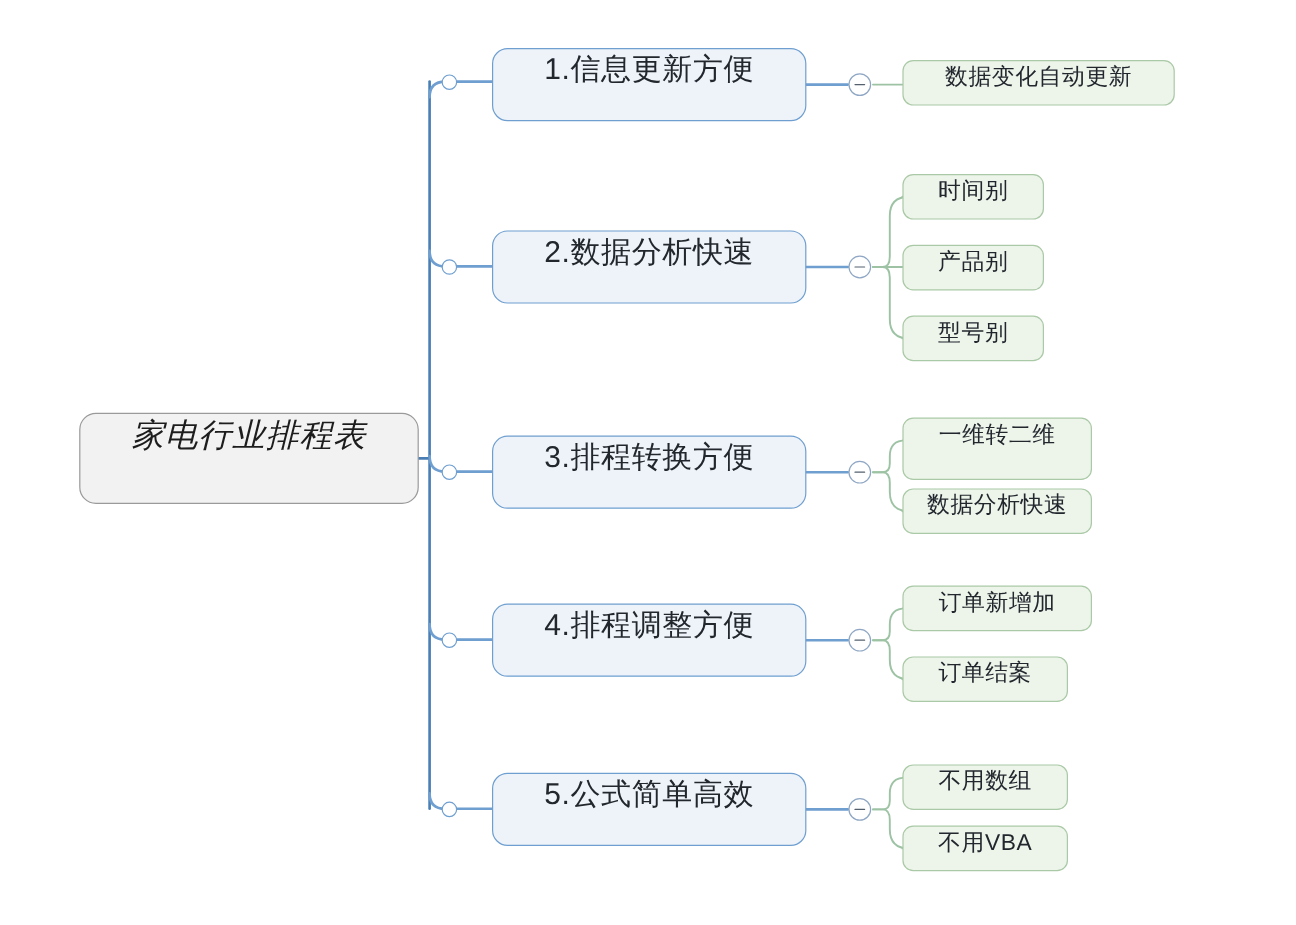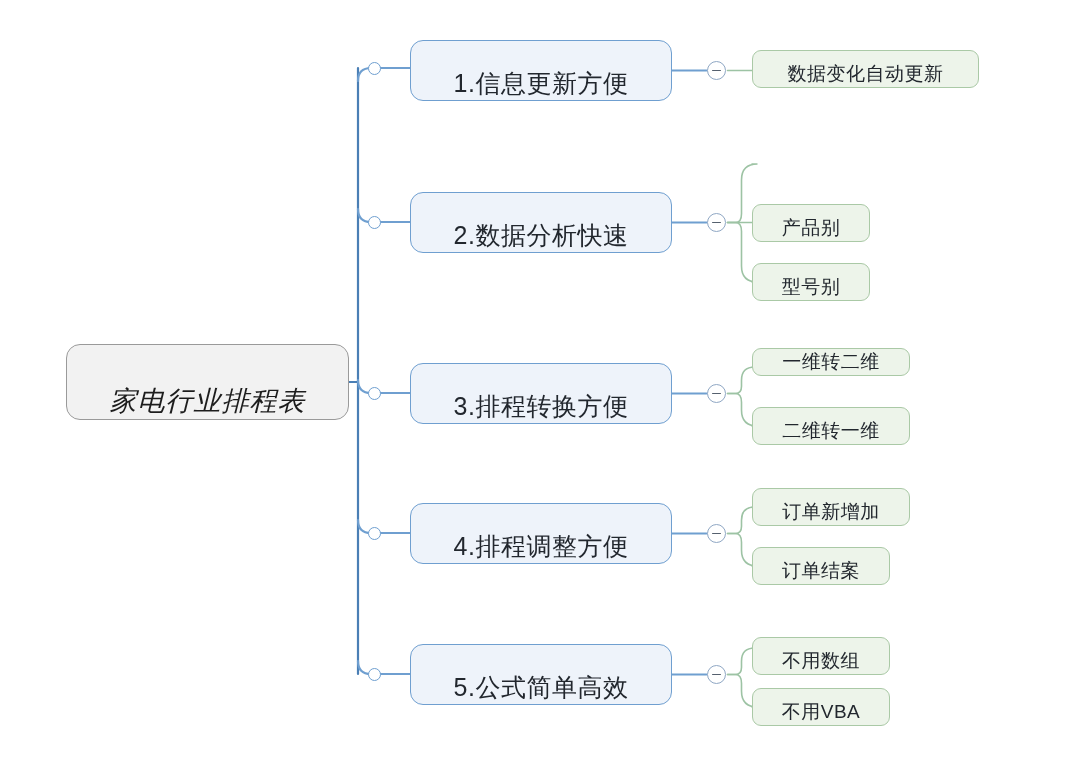--- a/index.html
+++ b/index.html
@@ -27,21 +27,21 @@
     left: 0;
     top: 0;
     width: 1080px;
     height: 771px;
     pointer-events: none;
   }
   .node {
     position: absolute;
     box-sizing: border-box;
     display: flex;
-    align-items: flex-end;
+    align-items: flex-start;
     justify-content: center;
     white-space: nowrap;
   }
   
   .node.root {
     background: #f2f2f2;
     border: 1.6px solid #9a9a9a;
     border-radius: 14px;
     color: #1d1d1d;
     font-size: 27px;
@@ -138,38 +138,41 @@
     <div class="node leaf" style="left: 752px; top: 50px; width: 227px; height: 38px;">
       <span>数据变化自动更新</span>
     </div>
     <div class="node branch" style="left: 410px; top: 192px; width: 262px; height: 61px;">
       <span>2.数据分析快速</span>
     </div>
     <div class="junction" style="left: 367.5px; top: 215.5px;"></div>
     <div class="toggle" style="left: 707px; top: 213px;">
       <span class="bar"></span>
     </div>
+    <div class="node leaf" style="left: 752px; top: 145px; width: 118px; height: 38px;">
+      <span>时间别</span>
+    </div>
     <div class="node leaf" style="left: 752px; top: 204px; width: 118px; height: 38px;">
       <span>产品别</span>
     </div>
     <div class="node leaf" style="left: 752px; top: 263px; width: 118px; height: 38px;">
       <span>型号别</span>
     </div>
     <div class="node branch" style="left: 410px; top: 363px; width: 262px; height: 61px;">
       <span>3.排程转换方便</span>
     </div>
     <div class="junction" style="left: 367.5px; top: 386.5px;"></div>
     <div class="toggle" style="left: 707px; top: 384px;">
       <span class="bar"></span>
     </div>
-    <div class="node leaf" style="left: 752px; top: 348px; width: 158px; height: 28px;">
+    <div class="node leaf" style="left: 752px; top: 348px; width: 158px; height: 52px;">
       <span>一维转二维</span>
     </div>
     <div class="node leaf" style="left: 752px; top: 407px; width: 158px; height: 38px;">
-      <span>二维转一维</span>
+      <span>数据分析快速</span>
     </div>
     <div class="node branch" style="left: 410px; top: 503px; width: 262px; height: 61px;">
       <span>4.排程调整方便</span>
     </div>
     <div class="junction" style="left: 367.5px; top: 526.5px;"></div>
     <div class="toggle" style="left: 707px; top: 524px;">
       <span class="bar"></span>
     </div>
     <div class="node leaf" style="left: 752px; top: 488px; width: 158px; height: 38px;">
       <span>订单新增加</span>

